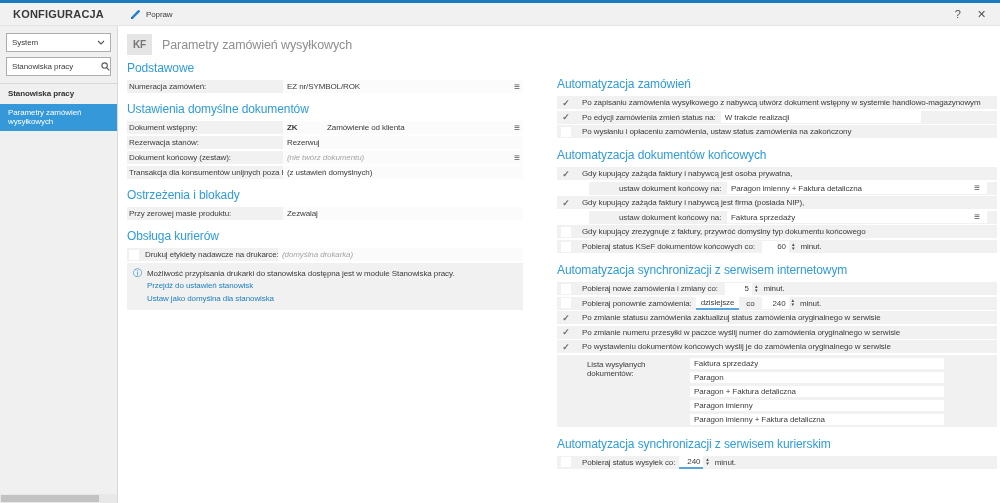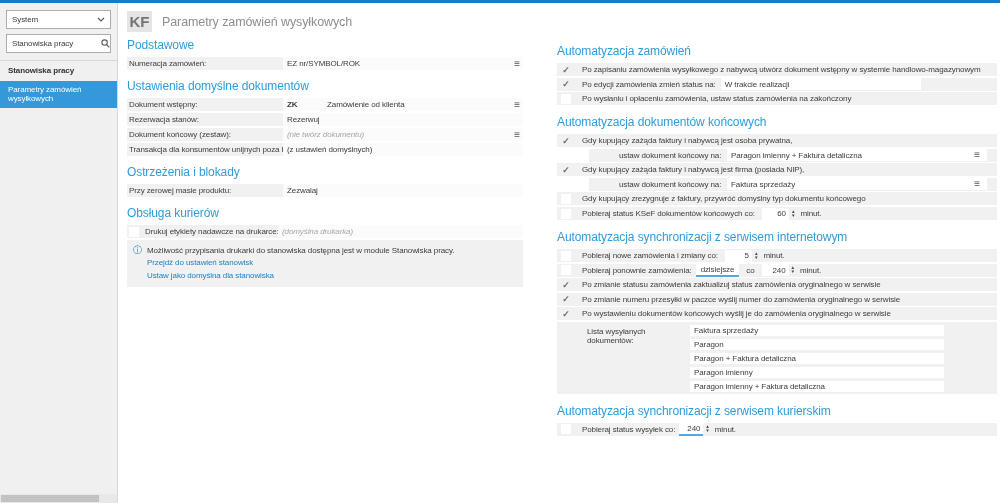--- a/index.html
+++ b/index.html
@@ -23,21 +23,21 @@
   .sb-select .grow, .sb-search input { flex:1; }
   .sb-search input { border:none; outline:none; background:transparent; font:inherit; color:#3c3c3c; width:70px; letter-spacing:-0.1px; }
   .sb-divider { border-top:1px solid #d8d8d8; }
   .sb-item { padding:5px 8px; font-weight:bold; color:#333; cursor:pointer; line-height:1.2; }
   .sb-item.selected { background:#3498d9; color:#fff; font-weight:normal; padding:4px 8px; }
   .sb-scroll { position:absolute; left:0; right:0; bottom:0; height:9px; background:#e8e8e8; }
   .sb-thumb { position:absolute; left:1px; bottom:1px; width:98px; height:7px; background:#c2c2c2; }
 
   .main { flex:1; background:#fff; overflow:hidden; }
   .page-header { display:flex; align-items:center; gap:10px; padding:8px 0 6px 9px; }
-  .kf-badge { width:25px; height:21px; background:#e5e5e5; color:#747474; font-weight:bold; font-size:15px; display:flex; align-items:center; justify-content:center; }
+  .kf-badge { width:25px; height:21px; background:#e5e5e5; color:#747474; font-weight:bold; font-size:10px; display:flex; align-items:center; justify-content:center; }
   .page-title { font-size:12.5px; color:#8e8e8e; }
 
   .content { display:flex; padding:0 0 0 9px; }
   .col-left { width:396px; flex-shrink:0; }
   .col-right { width:440px; margin-left:34px; flex-shrink:0; }
   .section-h { color:#2f9cd9; font-size:12px; margin:9px 0 5px 0; }
   .col-right .section-h.tight { margin-top:10px; }
 
   
   .frow { display:flex; align-items:center; background:#f1f1f1; height:13px; margin-bottom:2px; padding-left:2px; }
@@ -76,20 +76,38 @@
   .doc-item { background:#fff; height:11px; display:flex; align-items:center; padding-left:4px; margin-bottom:3px; cursor:default; }
   .doc-item:last-child { margin-bottom:0; }
 
   svg { display:block; }
 </style>
 </head>
 <body>
 
 <div class="window">
 
+  <div class="titlebar">
+    <div class="app-title">KONFIGURACJA</div>
+    <div class="toolbar">
+      <div class="tool-btn">
+        <span>
+          <svg width="11" height="11" viewBox="0 0 11 11">
+              <path d="M1 10 L1.4 7.9 L7.9 1.3 a1 1 0 0 1 1.4 0 l0.4 0.4 a1 1 0 0 1 0 1.4 L3.2 9.6 Z" fill="#1e82c8"></path>
+              <path d="M1 10 L1.4 7.9 L3.2 9.6 Z" fill="#14568a"></path>
+            </svg>
+        </span>
+        <span>Popraw</span>
+      </div>
+    </div>
+    <div class="win-btns">
+      <span>?</span>
+      <span>✕</span>
+    </div>
+  </div>
 
   <div class="body">
 
     <div class="sidebar">
       <div class="sb-select">
         <span class="grow">System</span>
         <span>
           <svg width="8" height="5" viewBox="0 0 8 5">
               <polyline points="1,1 4,4 7,1" fill="none" stroke="#555" stroke-width="1.1"></polyline>
             </svg>
@@ -187,21 +205,21 @@
             <div class="info-line">
               <span class="info-i">ⓘ</span>
               <span>Możliwość przypisania drukarki do stanowiska dostępna jest w module Stanowiska pracy.</span>
             </div>
             <span class="link">Przejdź do ustawień stanowisk</span>
             <span class="link">Ustaw jako domyślna dla stanowiska</span>
           </div>
         </div>
 
         <div class="col-right">
-          <div class="section-h" style="margin-top:6px;">Automatyzacja zamówień</div>
+          <div class="section-h" style="margin-top:16px;">Automatyzacja zamówień</div>
 
           <div class="crow">
             <span class="cb checked">✓</span>
             <span>Po zapisaniu zamówienia wysyłkowego z nabywcą utwórz dokument wstępny w systemie handlowo-magazynowym</span>
           </div>
           <div class="crow">
             <span class="cb checked">✓</span>
             <span>Po edycji zamówienia zmień status na:</span>
             <span class="wfield status">W trakcie realizacji</span>
           </div>

